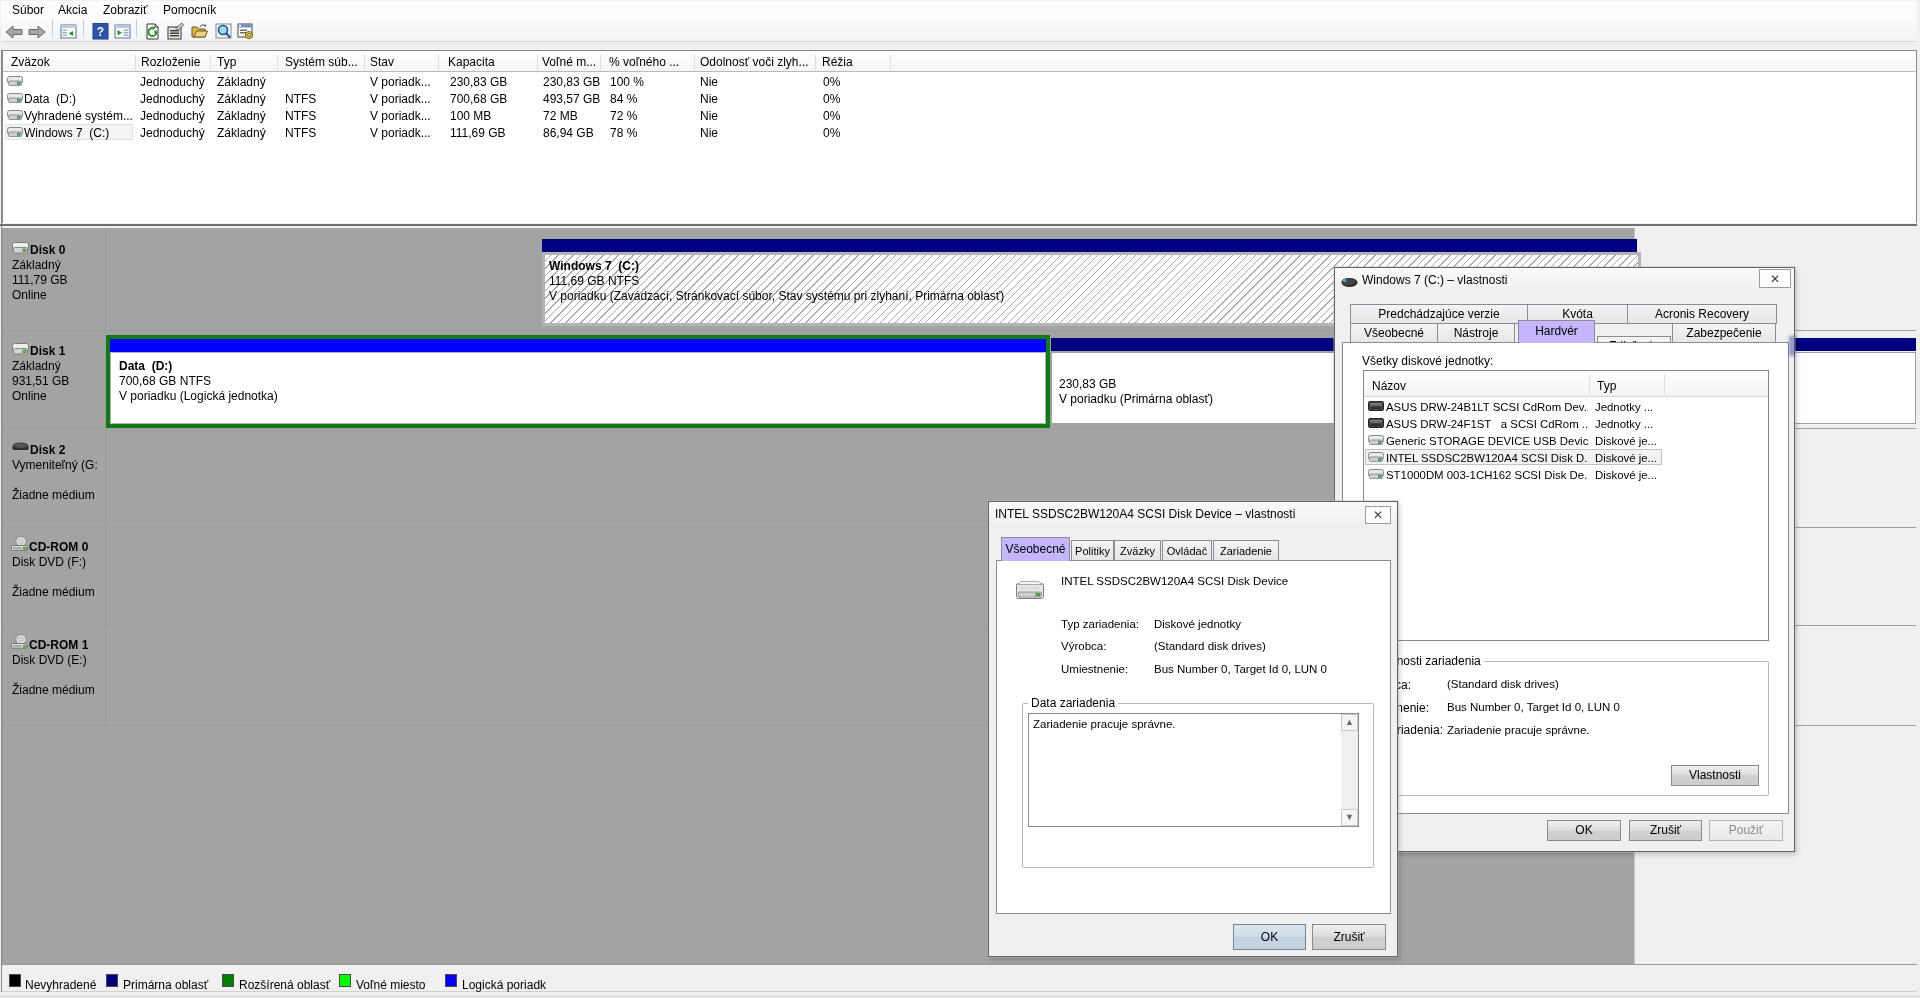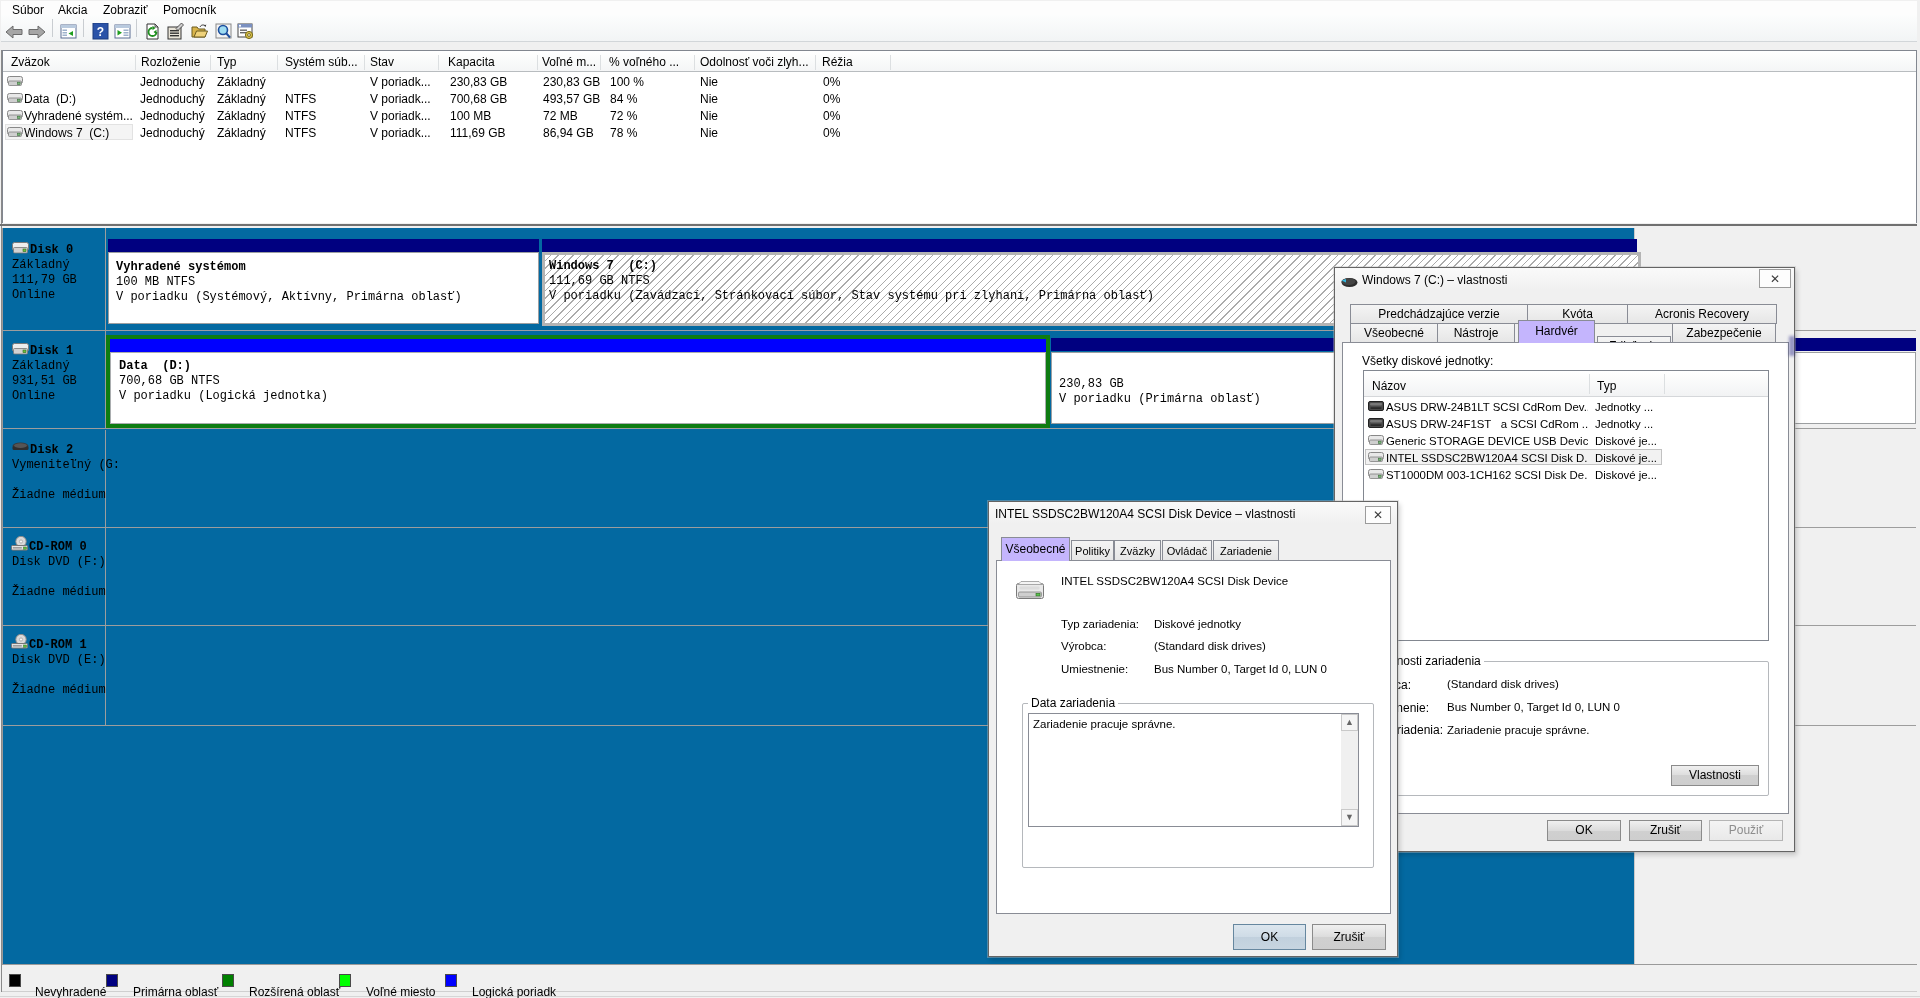--- a/index.html
+++ b/index.html
@@ -20,34 +20,34 @@
 #tablepane { position:absolute; left:2px; top:50px; width:1915px; height:173px; background:#fff; border:1px solid #828790; border-bottom:none; }
 #thead { position:absolute; left:0; top:0; width:100%; height:21px; background:linear-gradient(#ffffff,#f4f5f6); border-bottom:1px solid #b8bcbf; }
 #thead span { position:absolute; top:4px; color:#000; }
 .hsep { position:absolute; top:3px; width:1px; height:15px; background:#dcdfe1; }
 .trow { position:absolute; left:0; width:100%; height:17px; }
 .trow span { position:absolute; top:2px; white-space:pre; }
 
 #splitter { position:absolute; left:2px; top:223px; width:1915px; height:5px; background:#f0f0f0; }
 #splitbar { position:absolute; left:0; top:224px; width:1917px; height:2px; background:#707070; }
 
-#diskpane { position:absolute; left:2px; top:228px; width:1633px; height:736px; background:#0369a1; border-left:1px solid #9a9a9a; border-right:1px solid #c9c9c9;font-family:Liberation Mono, monospace; }
+#diskpane { position:absolute; left:2px; top:228px; width:1633px; height:736px; background:#a3a3a3; border-left:1px solid #9a9a9a; border-right:1px solid #c9c9c9; }
 .drow { position:absolute; left:0; width:1913px; border-bottom:1px solid #9d9d9d; }
 .dlabel { position:absolute; left:0; top:0; height:100%; width:103px; border-right:1px solid #9d9d9d; }
 .dlabel .t { position:absolute; left:9px; white-space:nowrap; }
 .bold { font-weight:bold; }
 
 .part { position:absolute; }
 .pbar { position:absolute; left:0; width:100%; }
 .pbody { position:absolute; left:0; background:#fff; border:1px solid #9c9fa1; }
 .ptxt { position:absolute; left:7px; white-space:nowrap; line-height:15px; }
 
 #legend { position:absolute; left:2px; top:964px; width:1915px; height:28px; background:#f0f0f0; border-top:1px solid #9a9a9a; border-bottom:1px solid #cfcfcf; }
 .lsq { position:absolute; top:9px; width:12px; height:13px; border:1px solid #4a4a4a; }
-#legend span { position:absolute; top:20px;margin-left:10px; }
+#legend span { position:absolute; top:13px; }
 
 .dlg { position:absolute; background:#f0f0f0; border:1px solid #646464; box-shadow:0 0 0 1px rgba(190,190,190,.4), 2px 3px 5px rgba(0,0,0,.18); }
 .titlebar { position:absolute; left:0; top:0; width:100%; height:22px; background:linear-gradient(#fafafa,#f0f0f0); }
 .title { position:absolute; top:5px; white-space:nowrap; }
 .closebox { position:absolute; top:1px; width:32px; height:19px; background:#fdfdfd; border:1px solid #9b9b9b; }
 .closex { position:absolute; left:50%; top:50%; transform:translate(-50%,-50%); font-size:12px; color:#3c3c3c; }
 .tab { position:absolute; background:linear-gradient(#f4f4f4,#e6e6e6); border:1px solid #898c95; text-align:center; }
 .tab.active { background:#c4b5fd; z-index:3; border-bottom:none; }
 .tabpage { position:absolute; background:#fff; border:1px solid #898c95; }
 .btn { position:absolute; background:linear-gradient(#f0f0f0,#dcdcdc 50%,#d0d0d0 50%,#cecece); border:1px solid #8b8b8b; text-align:center; }
@@ -250,28 +250,20 @@
           <rect x="0.5" y="0.5" width="16" height="8" rx="2" fill="#ededed" stroke="#7a7a7a"></rect>
           <rect x="1.5" y="5.5" width="14" height="5.5" rx="1" fill="#d2d2d2" stroke="#767676" stroke-width="0.8"></rect>
           <rect x="11" y="7" width="3" height="2.6" fill="#6fbf3f" stroke="#2f6e1f" stroke-width="0.6"></rect>
         </svg>
       <span class="t bold" style="left:27px;top:15px">Disk 0</span>
       <span class="t" style="top:30px">Základný</span>
       <span class="t" style="top:45px">111,79 GB</span>
       <span class="t" style="top:60px">Online</span>
     </div>
 
-    <div class="part" style="left:105px;top:11px;width:431px;height:87px">
-      <div class="pbar" style="top:0;height:13px;background:#000080"></div>
-      <div class="pbody" style="top:13px;width:431px;height:72px">
-        <div class="ptxt bold" style="top:7px">Vyhradené systémom</div>
-        <div class="ptxt" style="top:22px">100 MB NTFS</div>
-        <div class="ptxt" style="top:37px">V poriadku (Systémový, Aktívny, Primárna oblasť)</div>
-      </div>
-    </div>
 
     <div class="part" style="left:539px;top:11px;width:1099px;height:87px">
       <div class="pbar" style="top:0;height:13px;background:#000080;width:1095px"></div>
       <div class="abs" style="left:0;top:13px;width:1099px;height:74px;background:#b4b4b4"></div>
       <div class="abs" style="left:3px;top:16px;width:1093px;height:68px;background:#fff"></div>
       <div class="abs" style="left:3px;top:16px;width:1093px;height:68px;background:repeating-linear-gradient(-45deg,#ababab 0,#ababab 0.9px,transparent 0.9px,transparent 5.3px)"></div>
       <div class="ptxt bold" style="top:20px">Windows 7&nbsp;&nbsp;(C:)</div>
       <div class="ptxt" style="top:35px">111,69 GB NTFS</div>
       <div class="ptxt" style="top:50px">V poriadku (Zavádzací, Stránkovací súbor, Stav systému pri zlyhaní, Primárna oblasť)</div>
     </div>

